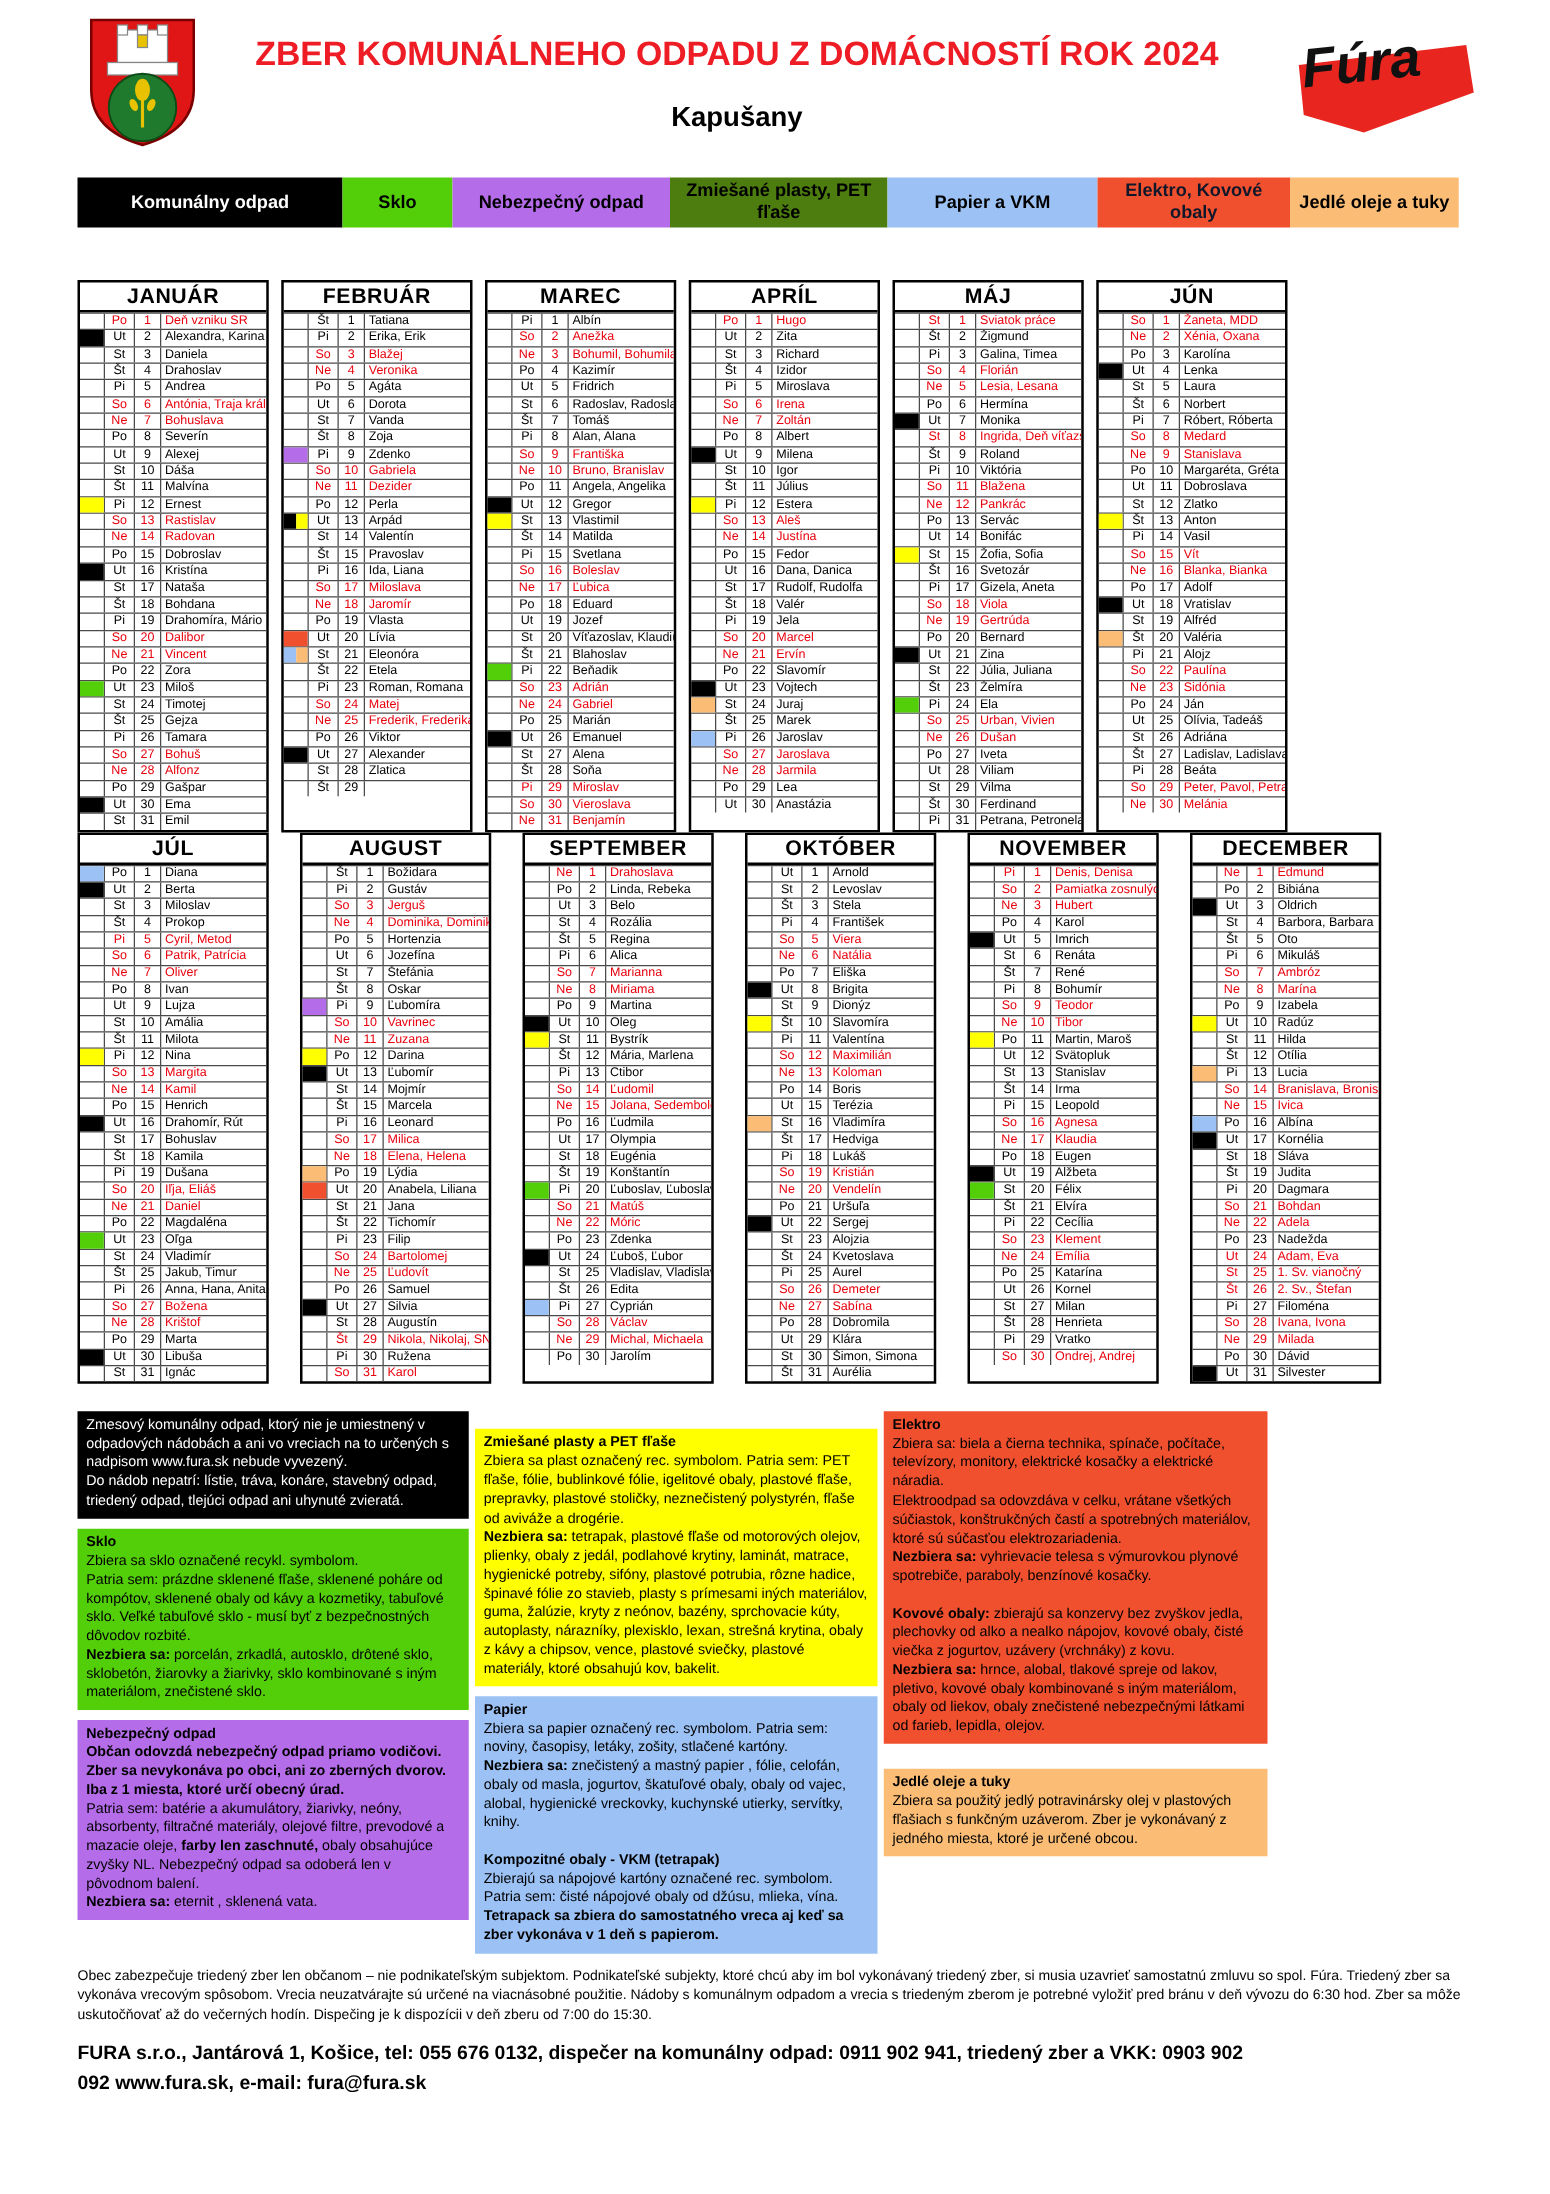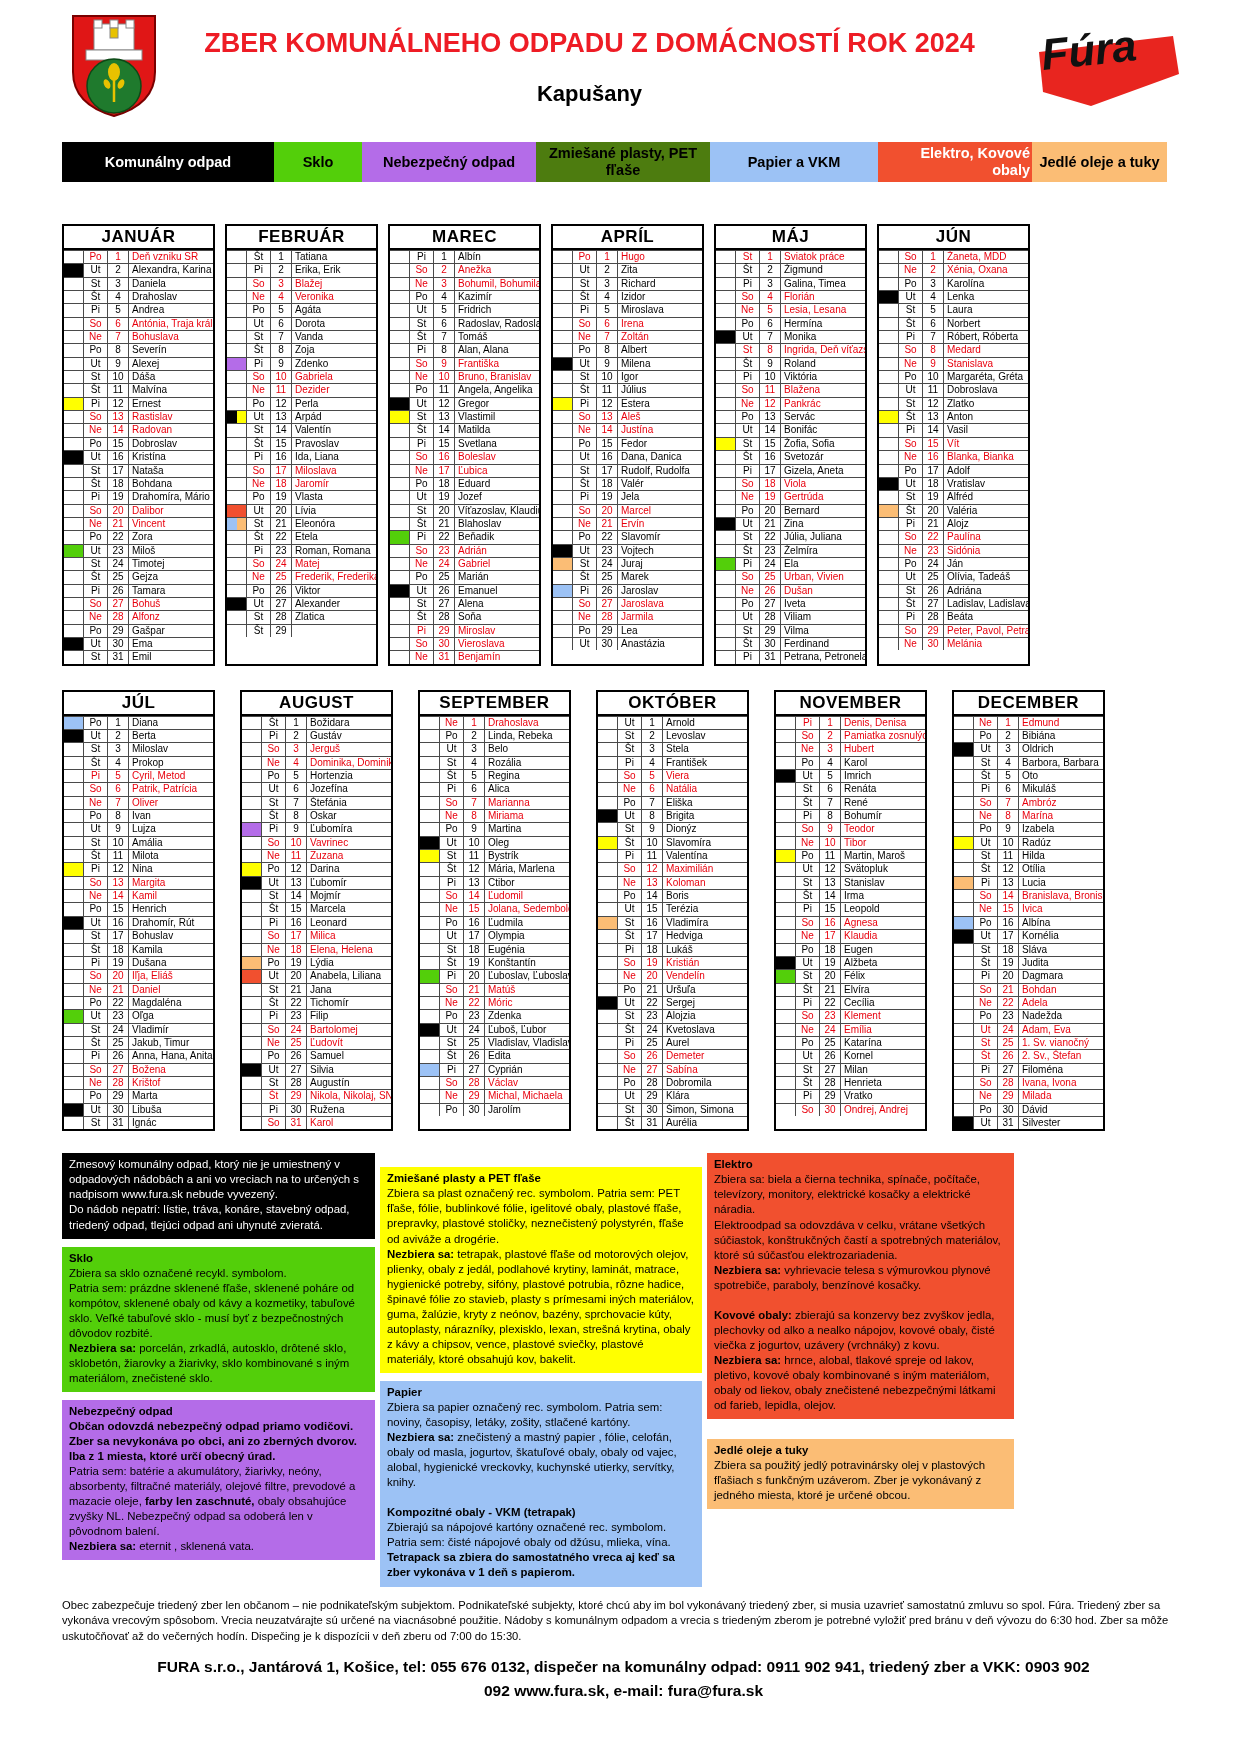--- a/index.html
+++ b/index.html
@@ -19,41 +19,41 @@
   .lgitem:nth-child(1){width:212px;}
   .lgitem:nth-child(2){width:88px;}
   .lgitem:nth-child(3){width:174px;}
   .lgitem:nth-child(4){width:174px;}
   .lgitem:nth-child(5){width:168px;}
   .lgitem:nth-child(6){width:154px;}
   .lgitem:nth-child(7){width:135px;}
   
   .cal-row{display:flex;gap:25px;}
   .cal-row.first{margin-top:42px;gap:10px;}
-  .cal-row.second{margin-top:24px;}
+  .cal-row.second{}
   .month{width:153px;border:2px solid #000;background:#fff;box-sizing:border-box;}
   .mh{height:22px;line-height:22px;text-align:center;font-weight:bold;font-size:17px;border-bottom:2px solid #000;letter-spacing:.5px;}
   .mrow{display:flex;height:13.35px;border-top:1px solid #4a4a4a;box-sizing:border-box;}
   .mrow:first-of-type{border-top:none;}
   .mk{width:20px;border-right:1px solid #4a4a4a;display:flex;box-sizing:border-box;}
   .mk span{flex:1;}
   .md{width:24px;border-right:1px solid #4a4a4a;text-align:center;font-size:10px;line-height:12.5px;box-sizing:border-box;}
   .mn{width:21px;border-right:1px solid #4a4a4a;text-align:center;font-size:10px;line-height:12.5px;box-sizing:border-box;}
   .mt{flex:1;font-size:10px;line-height:12.5px;padding-left:3px;white-space:nowrap;overflow:hidden;box-sizing:border-box;}
   .red .md,.red .mn,.red .mt{color:#e8000d;}
   
   .info-grid{display:grid;grid-template-columns:313px 322px 307px;gap:5px;align-items:start;margin-top:22px;}
   .info-col{display:flex;flex-direction:column;}
   .info-col:nth-child(2){padding-top:14px;}
   .iblock{padding:4px 7px 6px 7px;font-size:11.4px;line-height:1.32;box-sizing:border-box;}
   .iblock + .iblock{margin-top:8px;}
   .info-col:nth-child(3) .iblock + .iblock{margin-top:20px;}
   
   .notice{font-size:11.2px;line-height:1.38;}
-  .contact{margin-top:10px;text-align:center;font-weight:bold;font-size:15.5px;line-height:1.5;}
+  .contact{margin-top:10px;font-weight:bold;font-size:15.5px;line-height:1.5;}
 </style>
 </head>
 <body>
 
 <div class="content">
 
   <div class="hdr">
     <div class="crest">
       <svg viewBox="0 0 88 104" xmlns="http://www.w3.org/2000/svg">
         <path d="M3 2 h82 v56 c0 26-20 38-41 44 C23 96 3 84 3 58 Z" fill="#e01616" stroke="#7a0000" stroke-width="2"></path>
@@ -81,21 +81,21 @@
       </svg>
     </div>
   </div>
 
   <div class="legend" id="legend">
       <div class="lgitem" style="background: rgb(0, 0, 0); color: rgb(255, 255, 255);">Komunálny odpad</div>
       <div class="lgitem" style="background: rgb(83, 207, 10); color: rgb(0, 0, 0);">Sklo</div>
       <div class="lgitem" style="background: rgb(180, 108, 232); color: rgb(0, 0, 0);">Nebezpečný odpad</div>
       <div class="lgitem" style="background: #4d7c0f; color: rgb(0, 0, 0);">Zmiešané plasty, PET fľaše</div>
       <div class="lgitem" style="background: rgb(156, 194, 245); color: rgb(0, 0, 0);">Papier a VKM</div>
-      <div class="lgitem" style="background: rgb(241, 80, 47); color: #ffffff; text-align: right;">Elektro, Kovové obaly</div>
+      <div class="lgitem" style="background: rgb(241, 80, 47); color: #0f172a;">Elektro, Kovové obaly</div>
       <div class="lgitem" style="background: rgb(251, 189, 117); color: rgb(0, 0, 0);">Jedlé oleje a tuky</div>
     </div>
 
   <div class="cal-row first" id="calrow1">
       <div class="month">
         <div class="mh">JANUÁR</div>
         <div class="mrow red">
           <div class="mk"></div>
           <div class="md">Po</div>
           <div class="mn">1</div>

